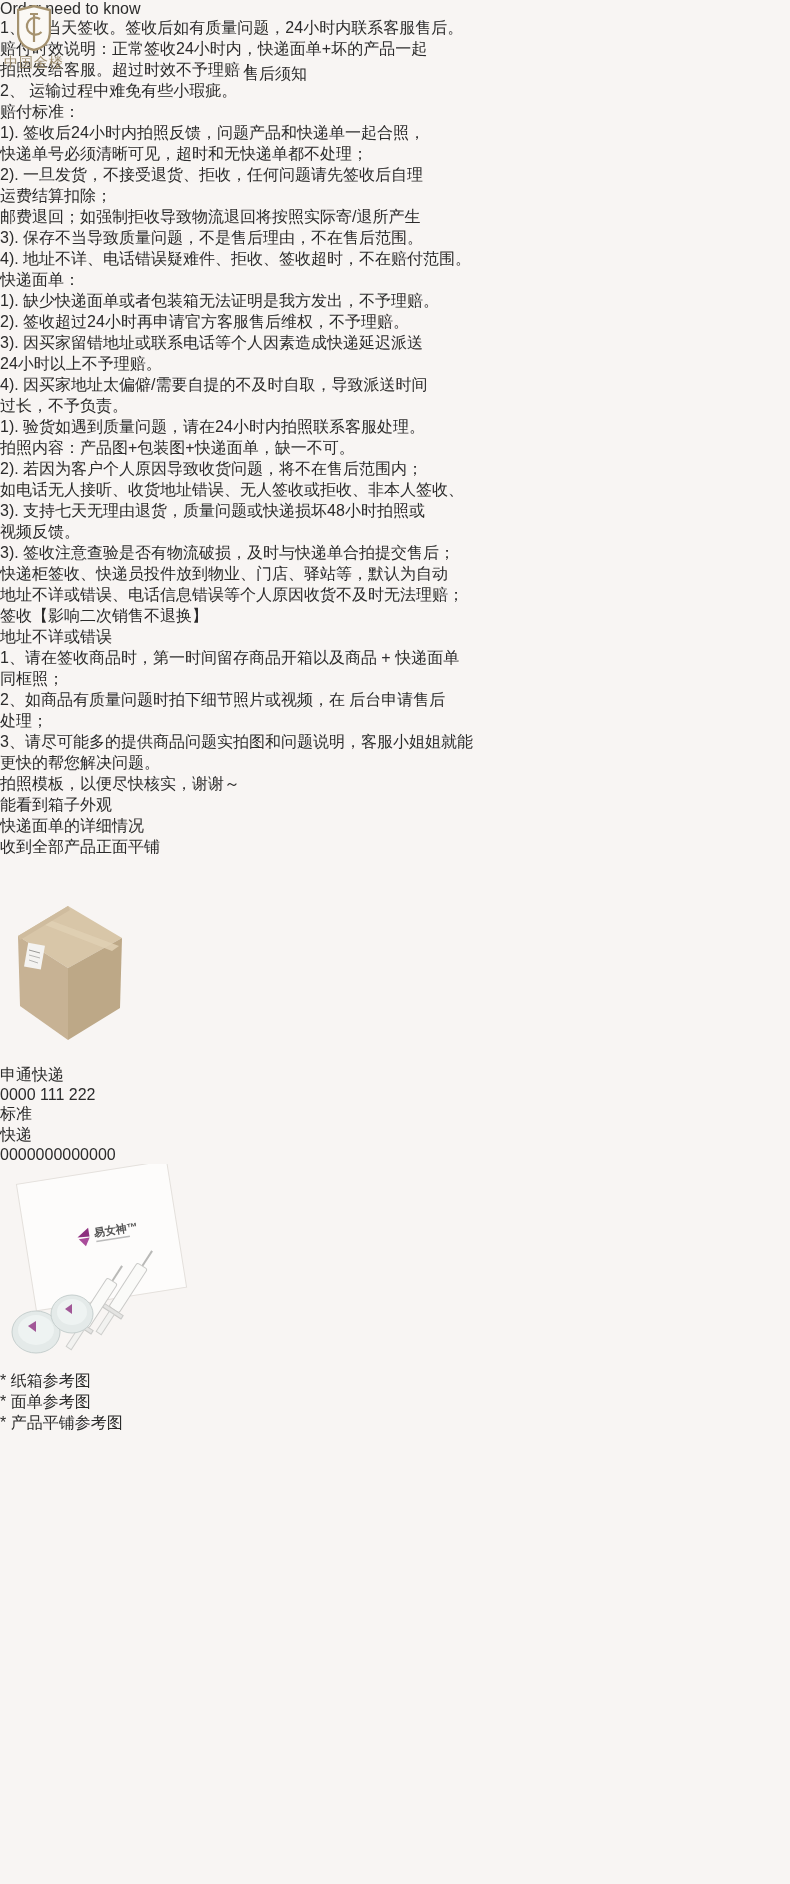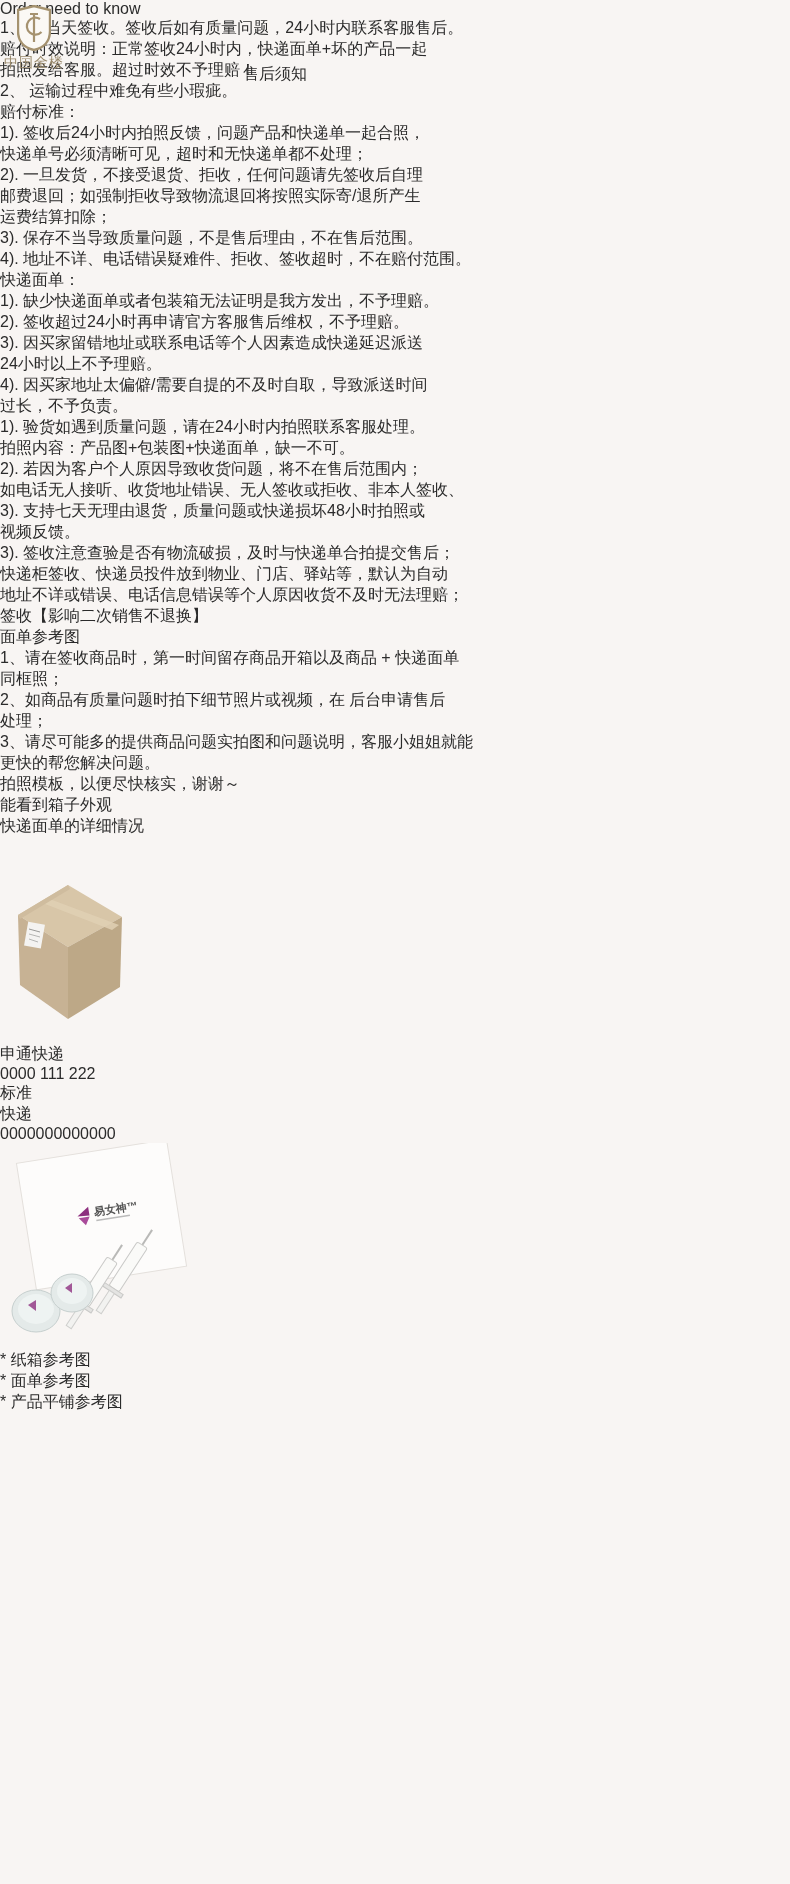--- a/index.html
+++ b/index.html
@@ -96,22 +96,22 @@
 
   <div class="doc">
     <div class="l0">1、 需当天签收。签收后如有质量问题，24小时内联系客服售后。</div>
     <div class="l0">赔付时效说明：正常签收24小时内，快递面单+坏的产品一起</div>
     <div class="l0">拍照发给客服。超过时效不予理赔！</div>
     <div class="l0">2、 运输过程中难免有些小瑕疵。</div>
     <div class="l0">赔付标准：</div>
     <div class="l1">1). 签收后24小时内拍照反馈，问题产品和快递单一起合照，</div>
     <div class="l1">快递单号必须清晰可见，超时和无快递单都不处理；</div>
     <div class="l1">2). 一旦发货，不接受退货、拒收，任何问题请先签收后自理</div>
+    <div class="l1">运费结算扣除；</div>
     <div class="l1">邮费退回；如强制拒收导致物流退回将按照实际寄/退所产生</div>
-    <div class="l1">运费结算扣除；</div>
     <div class="l1">3). 保存不当导致质量问题，不是售后理由，不在售后范围。</div>
     <div class="l1">4). 地址不详、电话错误疑难件、拒收、签收超时，不在赔付范围。</div>
     <div class="l0">快递面单：</div>
     <div class="l1">1). 缺少快递面单或者包装箱无法证明是我方发出，不予理赔。</div>
     <div class="l1">2). 签收超过24小时再申请官方客服售后维权，不予理赔。</div>
     <div class="l1">3). 因买家留错地址或联系电话等个人因素造成快递延迟派送</div>
     <div class="l1">24小时以上不予理赔。</div>
     <div class="l1">4). 因买家地址太偏僻/需要自提的不及时自取，导致派送时间</div>
     <div class="l1">过长，不予负责。</div>
     <div class="l1">1). 验货如遇到质量问题，请在24小时内拍照联系客服处理。</div>
@@ -119,38 +119,39 @@
     <div class="l1">2). 若因为客户个人原因导致收货问题，将不在售后范围内；</div>
     <div class="l1">如电话无人接听、收货地址错误、无人签收或拒收、非本人签收、</div>
     <div class="l1">3). 支持七天无理由退货，质量问题或快递损坏48小时拍照或</div>
     <div class="l1">视频反馈。</div>
     <div class="l1">3). 签收注意查验是否有物流破损，及时与快递单合拍提交售后；</div>
     <div class="l1">快递柜签收、快递员投件放到物业、门店、驿站等，默认为自动</div>
     <div class="l1">地址不详或错误、电话信息错误等个人原因收货不及时无法理赔；</div>
     <div class="l1">签收【影响二次销售不退换】</div>
   </div>
 
-  <div class="tpl-title">面单参考图</div>
+  <div class="tpl-title">地址不详或错误</div>
   <div class="tpl-rule"></div>
   <div class="tpl-list">
     <div>1、请在签收商品时，第一时间留存商品开箱以及商品 + 快递面单</div>
     <div>同框照；</div>
     <div>2、如商品有质量问题时拍下细节照片或视频，在 后台申请售后</div>
     <div>处理；</div>
     <div>3、请尽可能多的提供商品问题实拍图和问题说明，客服小姐姐就能</div>
     <div>更快的帮您解决问题。</div>
   </div>
 
   <div class="card">
     <div class="card-title">拍照模板，以便尽快核实，谢谢～</div>
 
     <div class="ptable">
 
       <div class="cell th">能看到箱子外观</div>
       <div class="cell th">快递面单的详细情况</div>
+      <div class="cell th">收到全部产品正面平铺</div>
 
       <div class="cell ph">
         <svg width="134" height="203" viewBox="0 0 134 203">
           <polygon points="18,78 68,48 122,80 68,110" fill="#d8c6a8"></polygon>
           <polygon points="18,78 68,110 68,182 20,148" fill="#c7b294"></polygon>
           <polygon points="122,80 68,110 68,182 120,150" fill="#bda887"></polygon>
           <polygon points="40,65 47,61 119,88 112,93" fill="#e0d0b4" opacity="0.85"></polygon>
           <polygon points="18,78 68,48 70,52 20,82" fill="#cfbc9e"></polygon>
           <rect x="26" y="86" width="17" height="24" fill="#f4f3f1" transform="rotate(10 34 98)"></rect>
           <line x1="29" y1="92" x2="40" y2="95" stroke="#9a9a98" stroke-width="1"></line>

